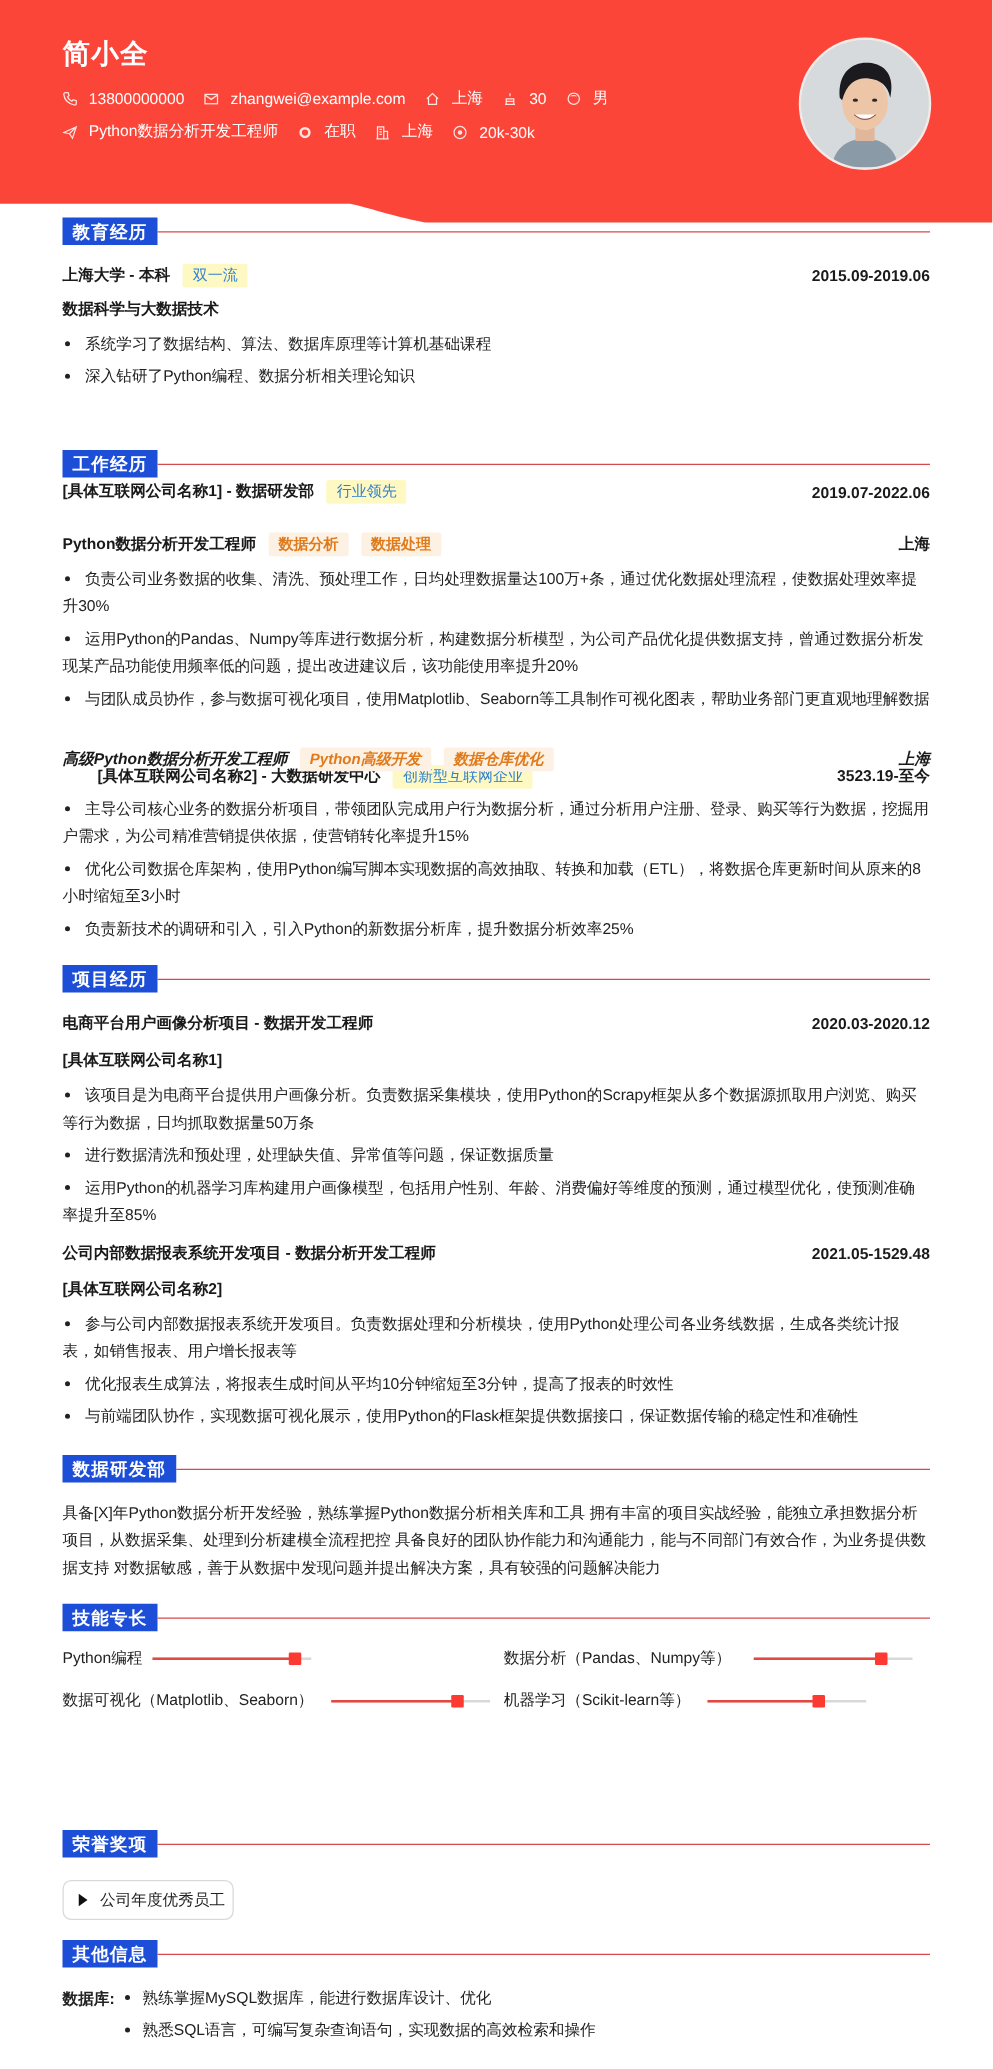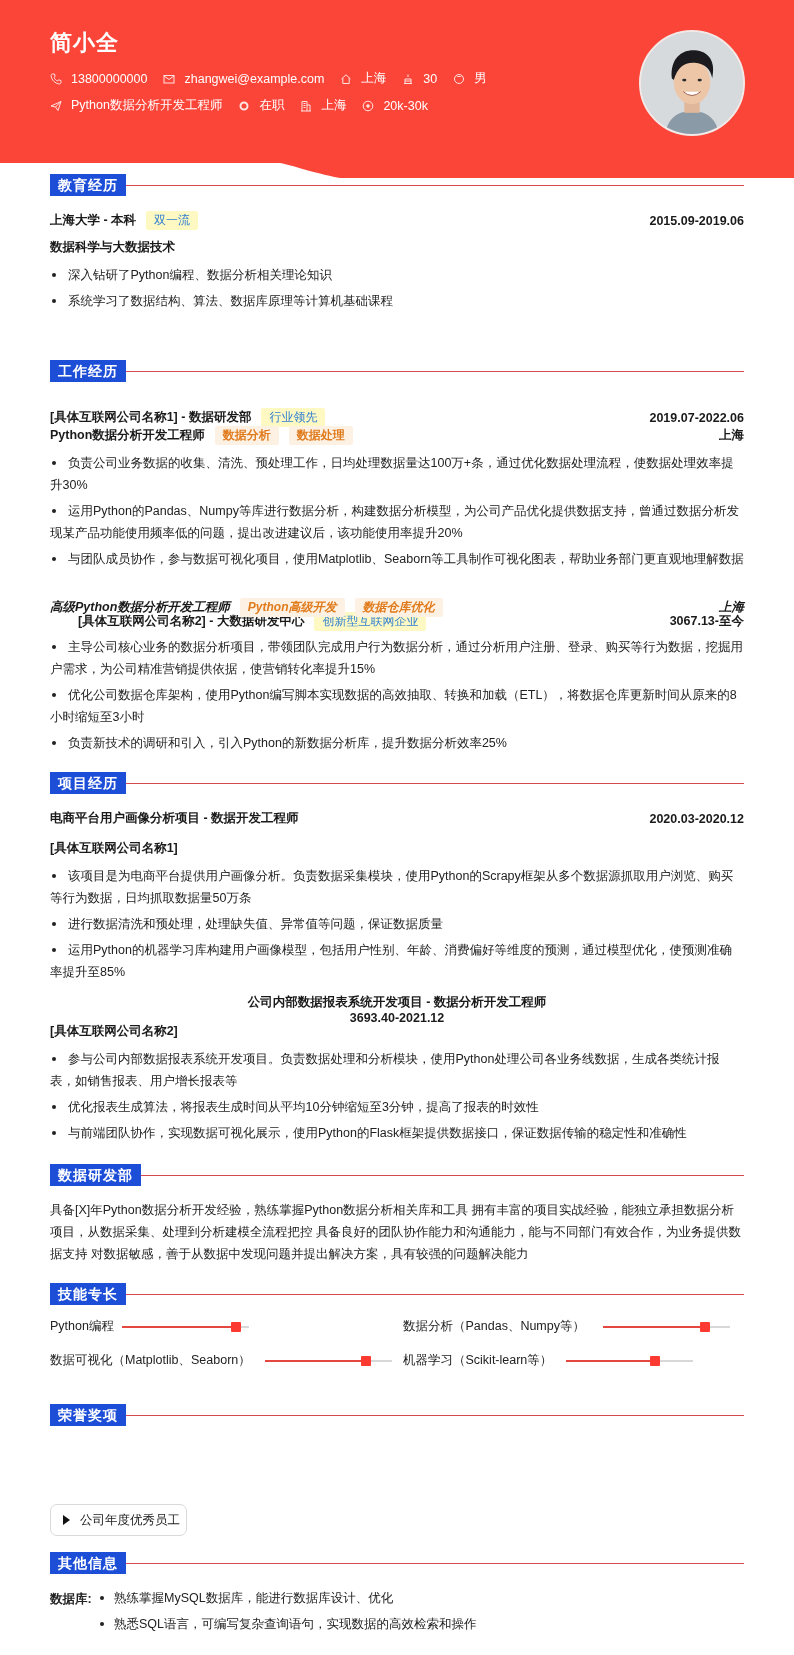--- a/index.html
+++ b/index.html
@@ -217,30 +217,30 @@
   <div class="left">
     <span class="bold">上海大学 - 本科</span>
     <span class="badge blue">双一流</span>
   </div>
   <span class="bold">2015.09-2019.06</span>
 </div>
 <div class="row" style="top:239px;">
   <span class="bold">数据科学与大数据技术</span>
 </div>
 <ul class="bullets" style="top:264px;">
+  <li>系统学习了数据结构、算法、数据库原理等计算机基础课程</li>
   <li>深入钻研了Python编程、数据分析相关理论知识</li>
-  <li>系统学习了数据结构、算法、数据库原理等计算机基础课程</li>
 </ul>
 
 <div class="section-title" style="top:360px;">
   <span class="tag">工作经历</span>
   <span class="line"></span>
 </div>
 
-<div class="row" style="top:408px;gap:37px;">
+<div class="row" style="top:384px;gap:37px;">
   <div class="left">
     <span class="bold">[具体互联网公司名称1] - 数据研发部</span>
     <span class="badge blue">行业领先</span>
   </div>
   <span class="bold">2019.07-2022.06</span>
 </div>
 <div class="row" style="top:426px;">
   <div class="left">
     <span class="bold">Python数据分析开发工程师</span>
     <span class="badge orange">数据分析</span>
@@ -252,21 +252,21 @@
   <li>负责公司业务数据的收集、清洗、预处理工作，日均处理数据量达100万+条，通过优化数据处理流程，使数据处理效率提升30%</li>
   <li>运用Python的Pandas、Numpy等库进行数据分析，构建数据分析模型，为公司产品优化提供数据支持，曾通过数据分析发现某产品功能使用频率低的问题，提出改进建议后，该功能使用率提升20%</li>
   <li>与团队成员协作，参与数据可视化项目，使用Matplotlib、Seaborn等工具制作可视化图表，帮助业务部门更直观地理解数据</li>
 </ul>
 
 <div class="row" style="top:612px;padding-left:28px;">
   <div class="left">
     <span class="bold">[具体互联网公司名称2] - 大数据研发中心</span>
     <span class="badge blue">创新型互联网企业</span>
   </div>
-  <span class="bold">3067.13-至今</span>
+  <span class="bold">3523.19-至今</span>
 </div>
 <div class="row" style="top:598px;font-style:italic;">
   <div class="left">
     <span class="bold">高级Python数据分析开发工程师</span>
     <span class="badge orange">Python高级开发</span>
     <span class="badge orange">数据仓库优化</span>
   </div>
   <span class="bold">上海</span>
 </div>
 <ul class="bullets" style="top:636px;">
@@ -286,23 +286,23 @@
 </div>
 <div class="row" style="top:840px;">
   <span class="bold">[具体互联网公司名称1]</span>
 </div>
 <ul class="bullets" style="top:865px;">
   <li>该项目是为电商平台提供用户画像分析。负责数据采集模块，使用Python的Scrapy框架从多个数据源抓取用户浏览、购买等行为数据，日均抓取数据量50万条</li>
   <li>进行数据清洗和预处理，处理缺失值、异常值等问题，保证数据质量</li>
   <li>运用Python的机器学习库构建用户画像模型，包括用户性别、年龄、消费偏好等维度的预测，通过模型优化，使预测准确率提升至85%</li>
 </ul>
 
-<div class="row" style="top:994px;flex-direction:column;">
+<div class="row" style="top:994px;">
   <span class="bold">公司内部数据报表系统开发项目 - 数据分析开发工程师</span>
-  <span class="bold">3693.40-2021.12</span>
+  <span class="bold">2021.05-1529.48</span>
 </div>
 <div class="row" style="top:1023px;">
   <span class="bold">[具体互联网公司名称2]</span>
 </div>
 <ul class="bullets" style="top:1048px;">
   <li>参与公司内部数据报表系统开发项目。负责数据处理和分析模块，使用Python处理公司各业务线数据，生成各类统计报表，如销售报表、用户增长报表等</li>
   <li>优化报表生成算法，将报表生成时间从平均10分钟缩短至3分钟，提高了报表的时效性</li>
   <li>与前端团队协作，实现数据可视化展示，使用Python的Flask框架提供数据接口，保证数据传输的稳定性和准确性</li>
 </ul>
 
@@ -339,21 +339,21 @@
   </div>
 </div>
 <div class="skill" style="left:403px; top:1352px;">
   <span>机器学习（Scikit-learn等）</span>
   <div class="track" style="width:127px; margin-left:14px;">
     <div class="fill" style="width:70%;"></div>
     <div class="thumb" style="left:calc(70% - 5px);"></div>
   </div>
 </div>
 
-<div class="section-title" style="top:1404px;">
+<div class="section-title" style="top:1464px;">
   <span class="tag">荣誉奖项</span>
   <span class="line"></span>
 </div>
 <div class="award" style="top:1504px;">
   <span class="tri"></span>
   <span>公司年度优秀员工</span>
 </div>
 
 <div class="section-title" style="top:1552px;">
   <span class="tag">其他信息</span>

